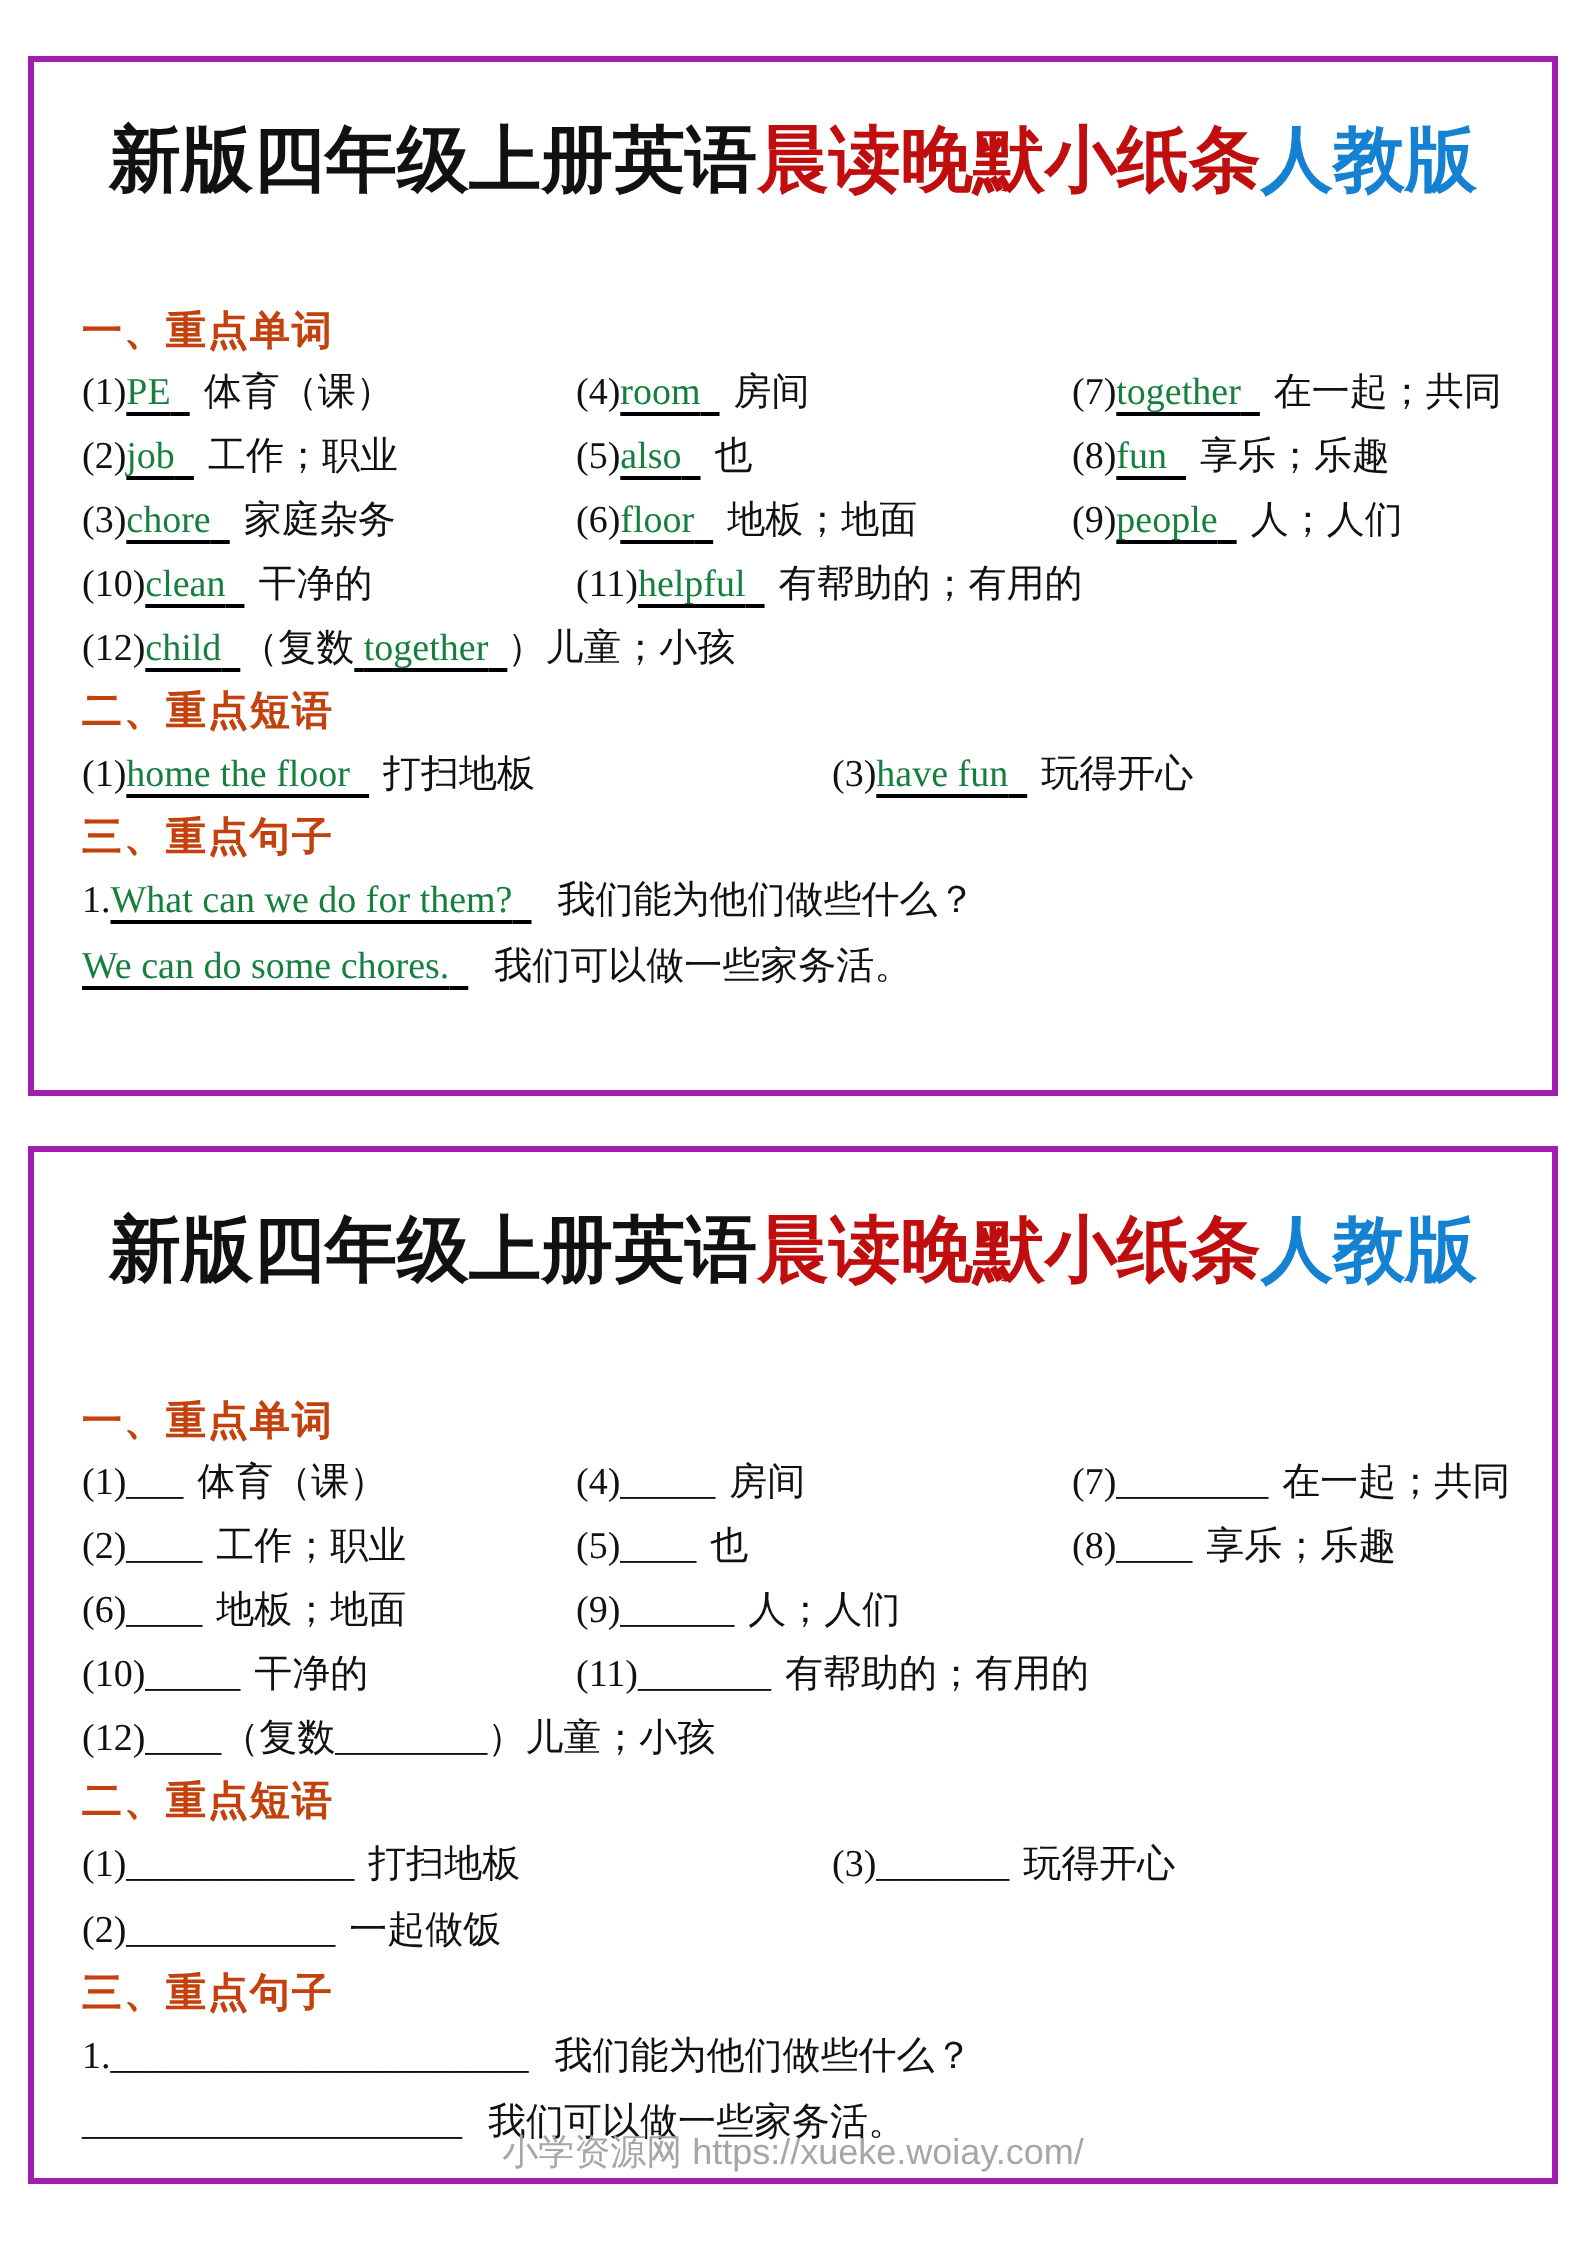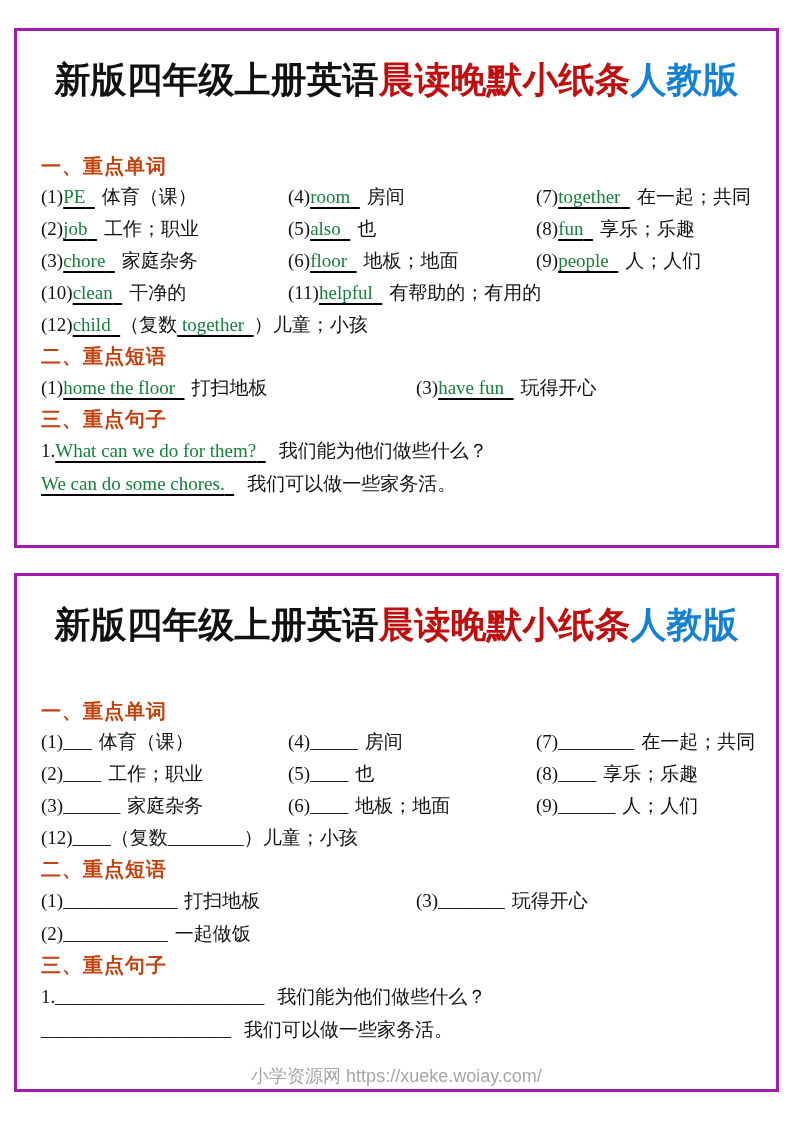--- a/index.html
+++ b/index.html
@@ -118,23 +118,26 @@
       <div><span class="num">(1)</span><span class="blank">___</span><span class="zh">体育（课）</span></div>
       <div><span class="num">(4)</span><span class="blank">_____</span><span class="zh">房间</span></div>
       <div><span class="num">(7)</span><span class="blank">________</span><span class="zh">在一起；共同</span></div>
     </div>
     <div class="wrow">
       <div><span class="num">(2)</span><span class="blank">____</span><span class="zh">工作；职业</span></div>
       <div><span class="num">(5)</span><span class="blank">____</span><span class="zh">也</span></div>
       <div><span class="num">(8)</span><span class="blank">____</span><span class="zh">享乐；乐趣</span></div>
     </div>
     <div class="wrow">
-      <div><span class="num">(3)</span><span class="blank">______</span><span class="zh">家庭杂务</span></div>
       <div><span class="num">(6)</span><span class="blank">____</span><span class="zh">地板；地面</span></div>
       <div><span class="num">(9)</span><span class="blank">______</span><span class="zh">人；人们</span></div>
+    </div>
+    <div class="wrow two">
+      <div><span class="num">(10)</span><span class="blank">_____</span><span class="zh">干净的</span></div>
+      <div><span class="num">(11)</span><span class="blank">_______</span><span class="zh">有帮助的；有用的</span></div>
     </div>
     <div class="wrow one">
       <div><span class="num">(12)</span><span class="blank">____</span><span>（复数</span><span class="blank">________</span><span>）儿童；小孩</span></div>
     </div>
 
     <div class="sec">二、重点短语</div>
 
     <div class="prow">
       <div><span class="num">(1)</span><span class="blank">____________</span><span class="zh">打扫地板</span></div>
       <div><span class="num">(3)</span><span class="blank">_______</span><span class="zh">玩得开心</span></div>

